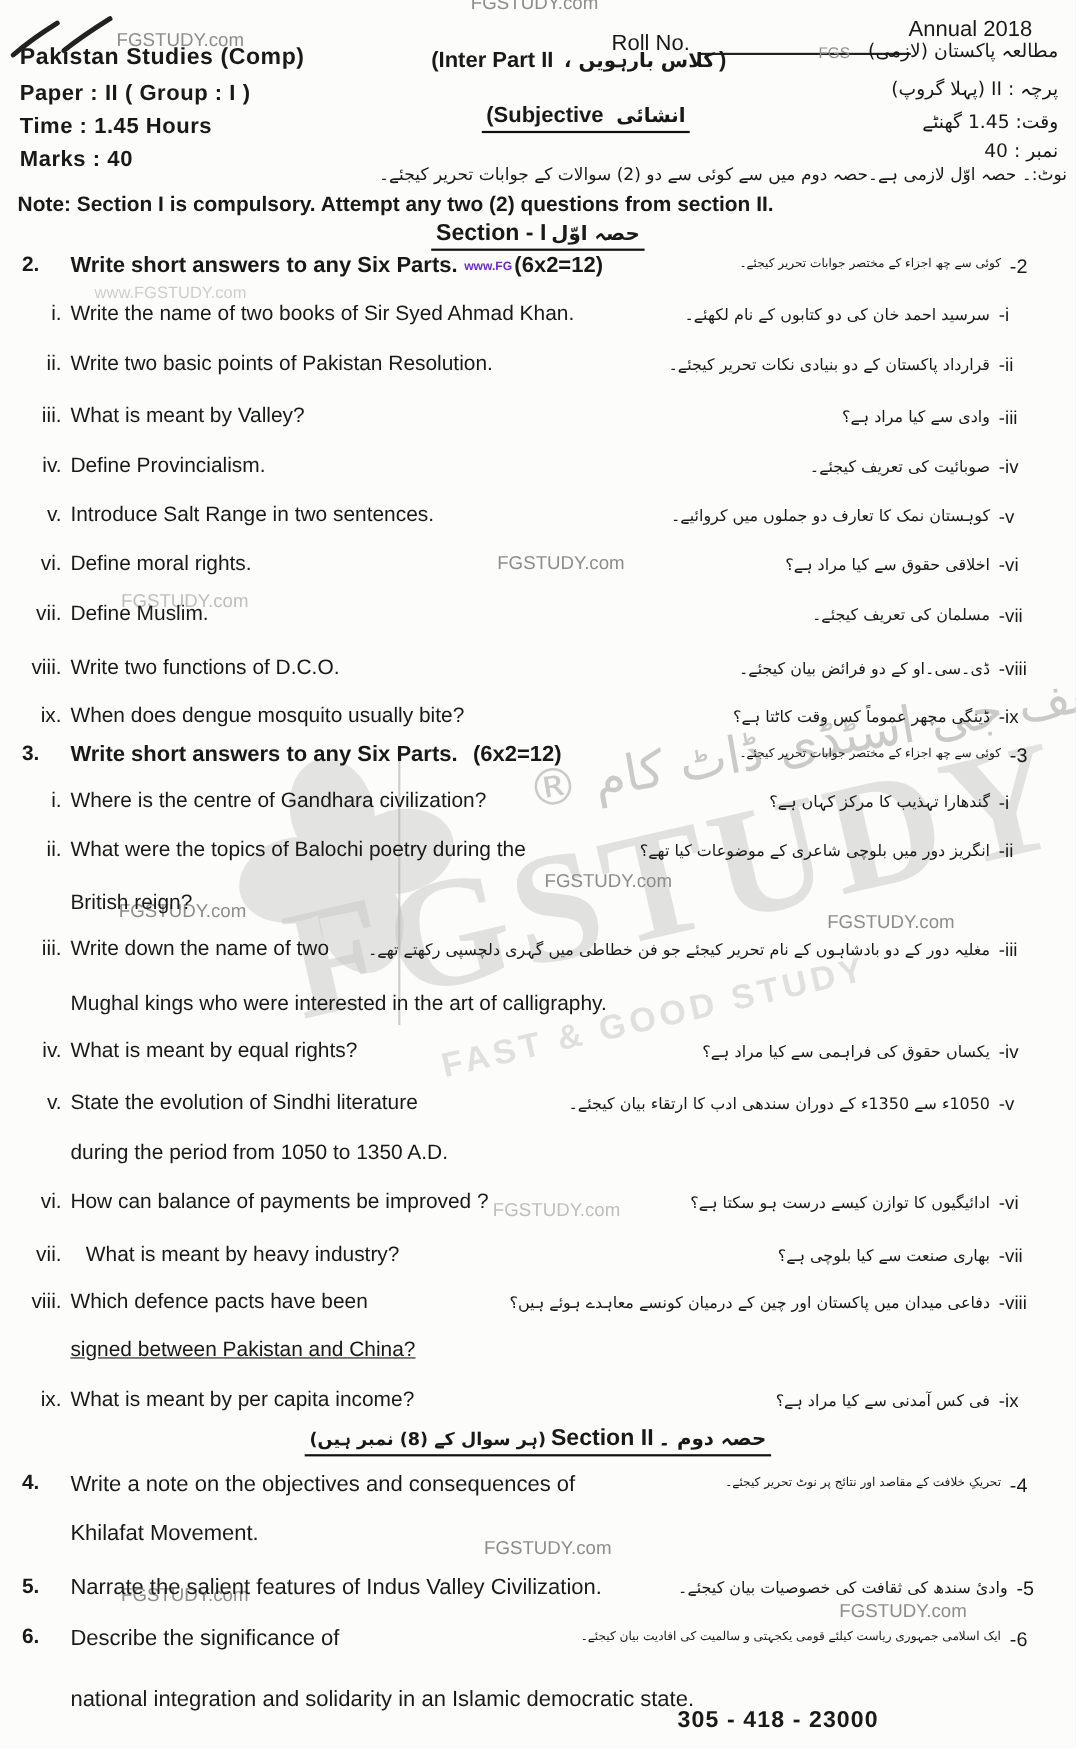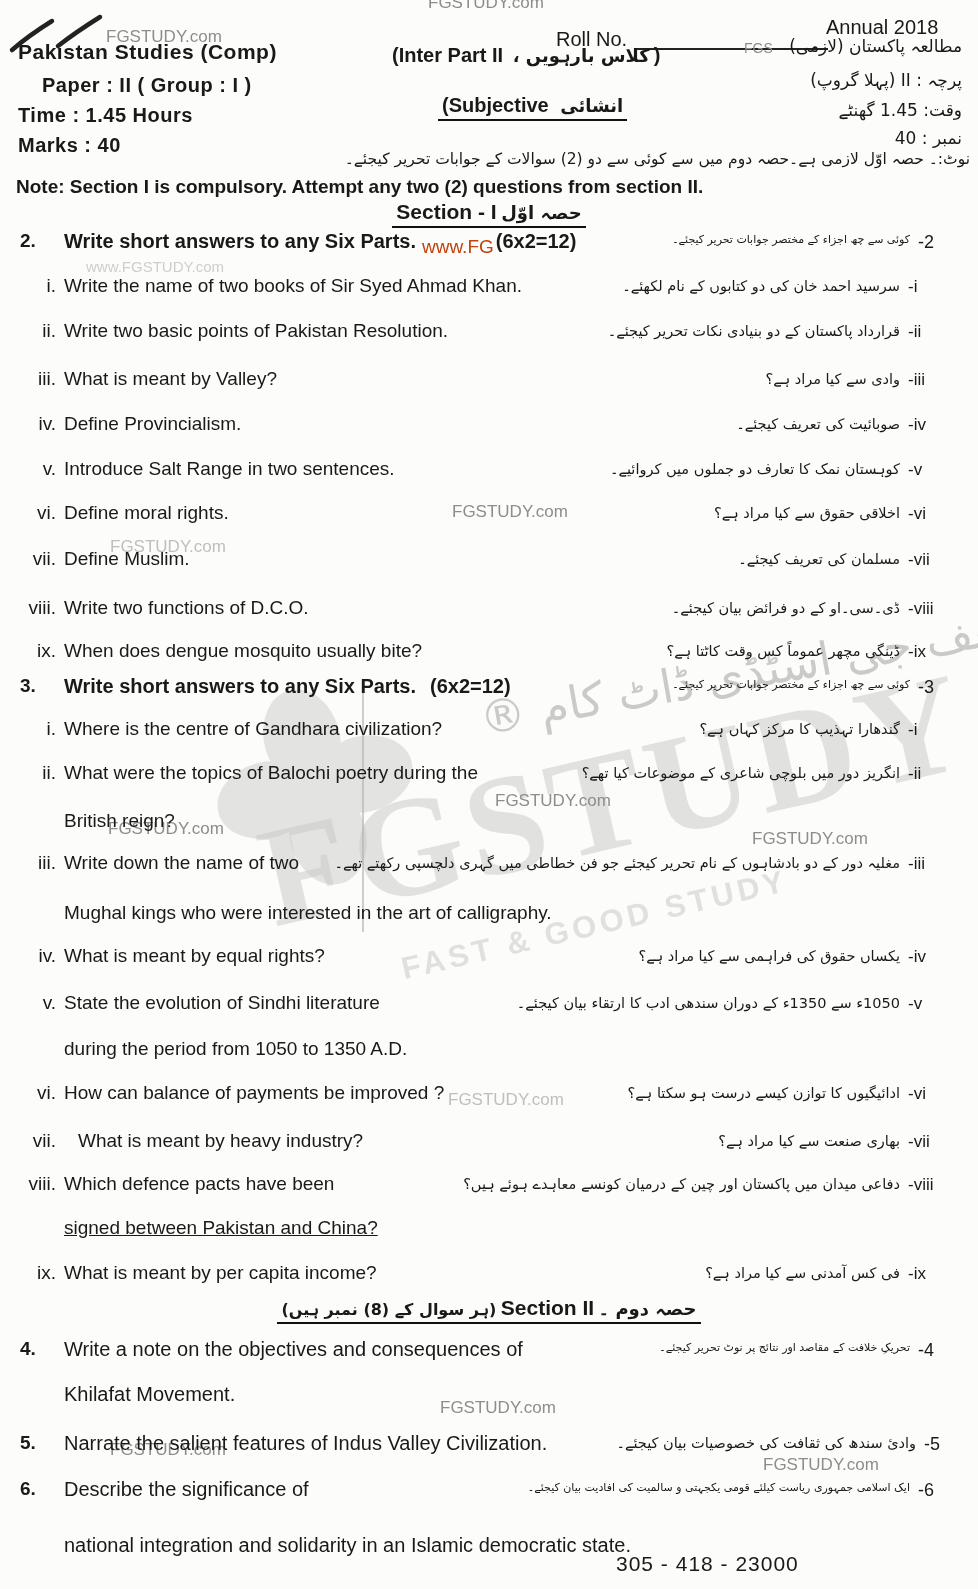--- a/index.html
+++ b/index.html
@@ -14,21 +14,21 @@
   .h-ur{font-size:17px;text-align:right;}
   .note-ur{font-size:15.5px;}
   .note-en{font-weight:bold;font-size:19px;}
   .roll-line{display:inline-block;width:192px;border-bottom:2px solid #222;height:18px;
              vertical-align:baseline;margin-left:4px;}
   .ul-wrap{border-bottom:2px solid #111;padding:0 4px 2px 4px;display:inline-block;}
   
   .wm{position:absolute;color:#8d8d8d;font-size:17px;white-space:nowrap;z-index:1;}
   .wm-faint{opacity:.42;font-size:15px;}
   .wm-half{opacity:.55;}
-  .wm-inline{color:#c2410c;font-size:19px;margin:6px 2px 0 6px;font-weight:normal;}
+  .wm-inline{color:#6d28d9;font-size:11px;margin:6px 2px 0 6px;font-weight:bold;}
   .wm-big{position:absolute;left:245px;top:800px;font-family:"Liberation Serif",serif;
           font-weight:bold;font-size:142px;letter-spacing:6px;color:#c9c9c9;opacity:.52;
           transform:rotate(-13deg);transform-origin:left top;z-index:0;white-space:nowrap;}
   .wm-tag{position:absolute;left:398px;top:952px;font-weight:bold;font-size:31px;
           letter-spacing:4px;color:#cfcfcf;opacity:.6;transform:rotate(-13deg);
           transform-origin:left top;z-index:0;white-space:nowrap;}
   .wm-urdu-diag{position:absolute;left:372px;top:712px;width:640px;font-size:46px;
           color:#b8b8b8;opacity:.72;transform:rotate(-10deg);transform-origin:left bottom;
           z-index:0;text-align:right;white-space:nowrap;}
   .fold{position:absolute;left:362px;top:686px;width:2px;height:246px;background:#b3b3b3;
@@ -42,21 +42,21 @@
   .ien{font-size:19px;white-space:nowrap;}
   .h20{font-size:20px;}
   .iur{margin-left:auto;white-space:nowrap;font-size:14.5px;padding-top:3px;}
   .hur{font-size:11px;}
   .inumr{flex:none;width:44px;box-sizing:border-box;padding-left:8px;margin-right:34px;
          font-size:17px;padding-top:2px;}
   .qr{font-size:18px;margin-right:24px;}
   .sec-title{position:absolute;left:0;width:978px;text-align:center;z-index:2;}
   .st-en{font-weight:bold;font-size:21px;}
   .st-ur{font-weight:bold;font-size:18px;}
-  .footer-code{font-weight:normal;font-size:21px;letter-spacing:1px;}
+  .footer-code{font-weight:bold;font-size:21px;letter-spacing:1px;}
   svg.pen{position:absolute;left:6px;top:8px;z-index:2;}
 </style>
 </head>
 <body>
 
 <div class="page">
 
   <svg class="pen" width="100" height="50" viewBox="0 0 100 50">
     <path d="M6,42 Q22,28 46,13" stroke="#222" stroke-width="4.5" fill="none" stroke-linecap="round"></path>
     <path d="M52,38 Q70,24 94,9" stroke="#222" stroke-width="4.5" fill="none" stroke-linecap="round"></path>
@@ -86,21 +86,21 @@
   <span class="wm" style="left:440px;top:1398px;">FGSTUDY.com</span>
   <span class="wm" style="left:110px;top:1440px;">FGSTUDY.com</span>
   <span class="wm" style="left:763px;top:1455px;">FGSTUDY.com</span>
   <span class="wm" style="left:744px;top:40px;font-size:14px;">FGS</span>
 
   <span class="abs" style="left:556px;top:28px;font-size:20px;">Roll No.</span>
   <span class="abs roll-line" style="left:632px;top:30px;"></span>
   <span class="abs" style="left:826px;top:16px;font-size:20px;">Annual 2018</span>
 
   <span class="abs h-left h-title" style="left:18px;top:40px;">Pakistan Studies (Comp)</span>
-  <span class="abs h-left" style="left:18px;top:74px;margin-left:24px;">Paper : II    ( Group : I )</span>
+  <span class="abs h-left" style="left:18px;top:74px;">Paper : II    ( Group : I )</span>
   <span class="abs h-left" style="left:18px;top:104px;">Time   :   1.45 Hours</span>
   <span class="abs h-left" style="left:18px;top:134px;">Marks  :  40</span>
 
   <div class="abs" style="left:392px;top:44px;font-weight:bold;font-size:20px;">
     <span>(Inter  Part  II</span>
     <span class="urdu" dir="rtl" style="font-size:18px;margin:0 4px;">کلاس بارہویں ،</span><span>)</span>
   </div>
   <div class="abs ul-wrap" style="left:438px;top:94px;font-weight:bold;font-size:20px;">
     <span>(Subjective</span>
     <span class="urdu" dir="rtl" style="font-size:18px;margin-left:6px;">انشائی</span>
@@ -234,21 +234,21 @@
   </div>
   <div class="row" style="top:1082px;">
     <span class="inum">vi.</span>
     <span class="ien">How can balance of payments be improved ?</span>
     <span class="iur urdu" dir="rtl">ادائیگیوں کا توازن کیسے درست ہو سکتا ہے؟</span>
     <span class="inumr">-vi</span>
   </div>
   <div class="row" style="top:1130px;">
     <span class="inum">vii.</span>
     <span class="ien" style="margin-left:14px;">What is meant by heavy industry?</span>
-    <span class="iur urdu" dir="rtl">بھاری صنعت سے کیا مراد ہے؟</span>
+    <span class="iur urdu" dir="rtl">بھاری صنعت سے کیا بلوچی ہے؟</span>
     <span class="inumr">-vii</span>
   </div>
   <div class="row" style="top:1173px;">
     <span class="inum">viii.</span>
     <span class="ien">Which defence pacts have been</span>
     <span class="iur urdu" dir="rtl">دفاعی میدان میں پاکستان اور چین کے درمیان کونسے معاہدے ہوئے ہیں؟</span>
     <span class="inumr">-viii</span>
   </div>
   <div class="row" style="top:1217px;text-decoration:underline;">
     <span class="inum"></span>

